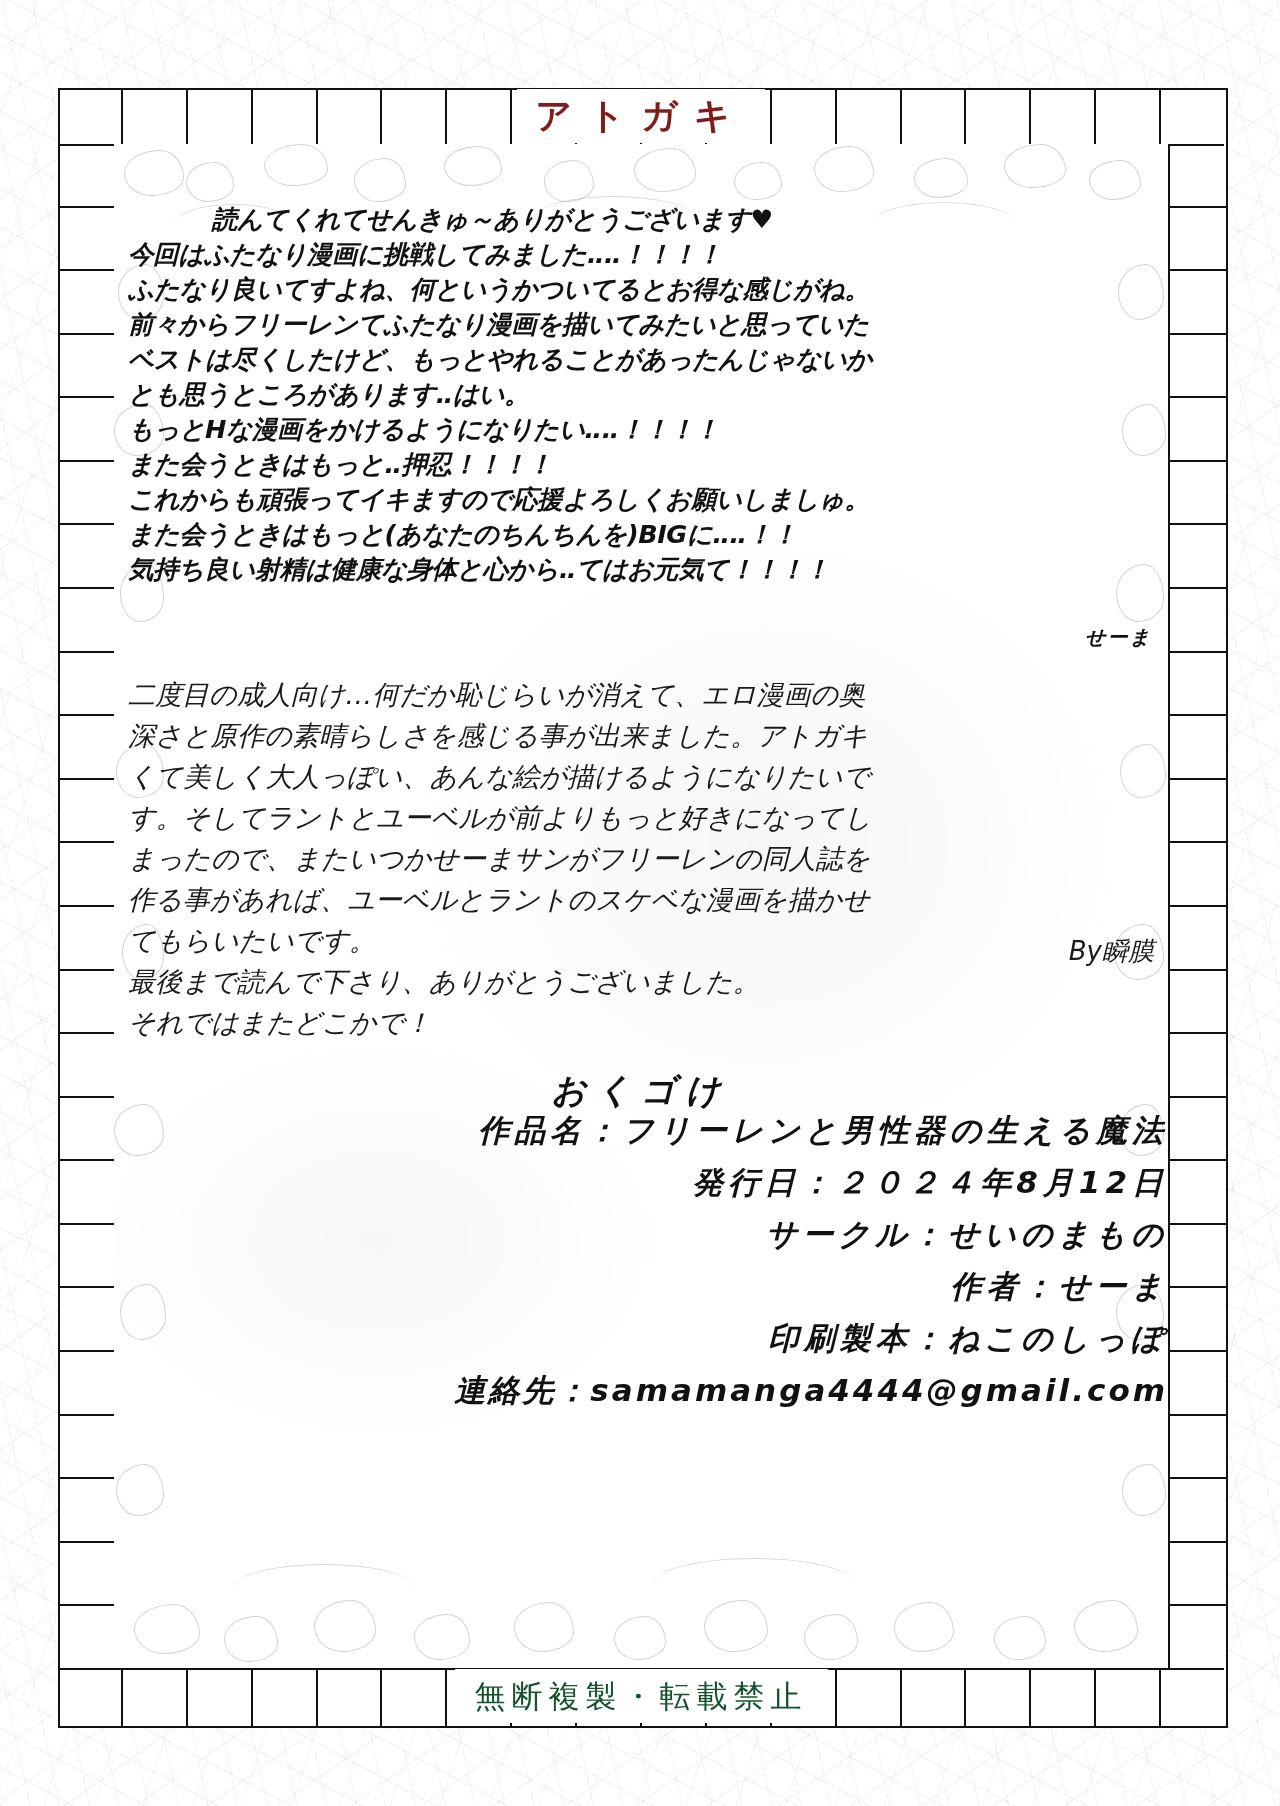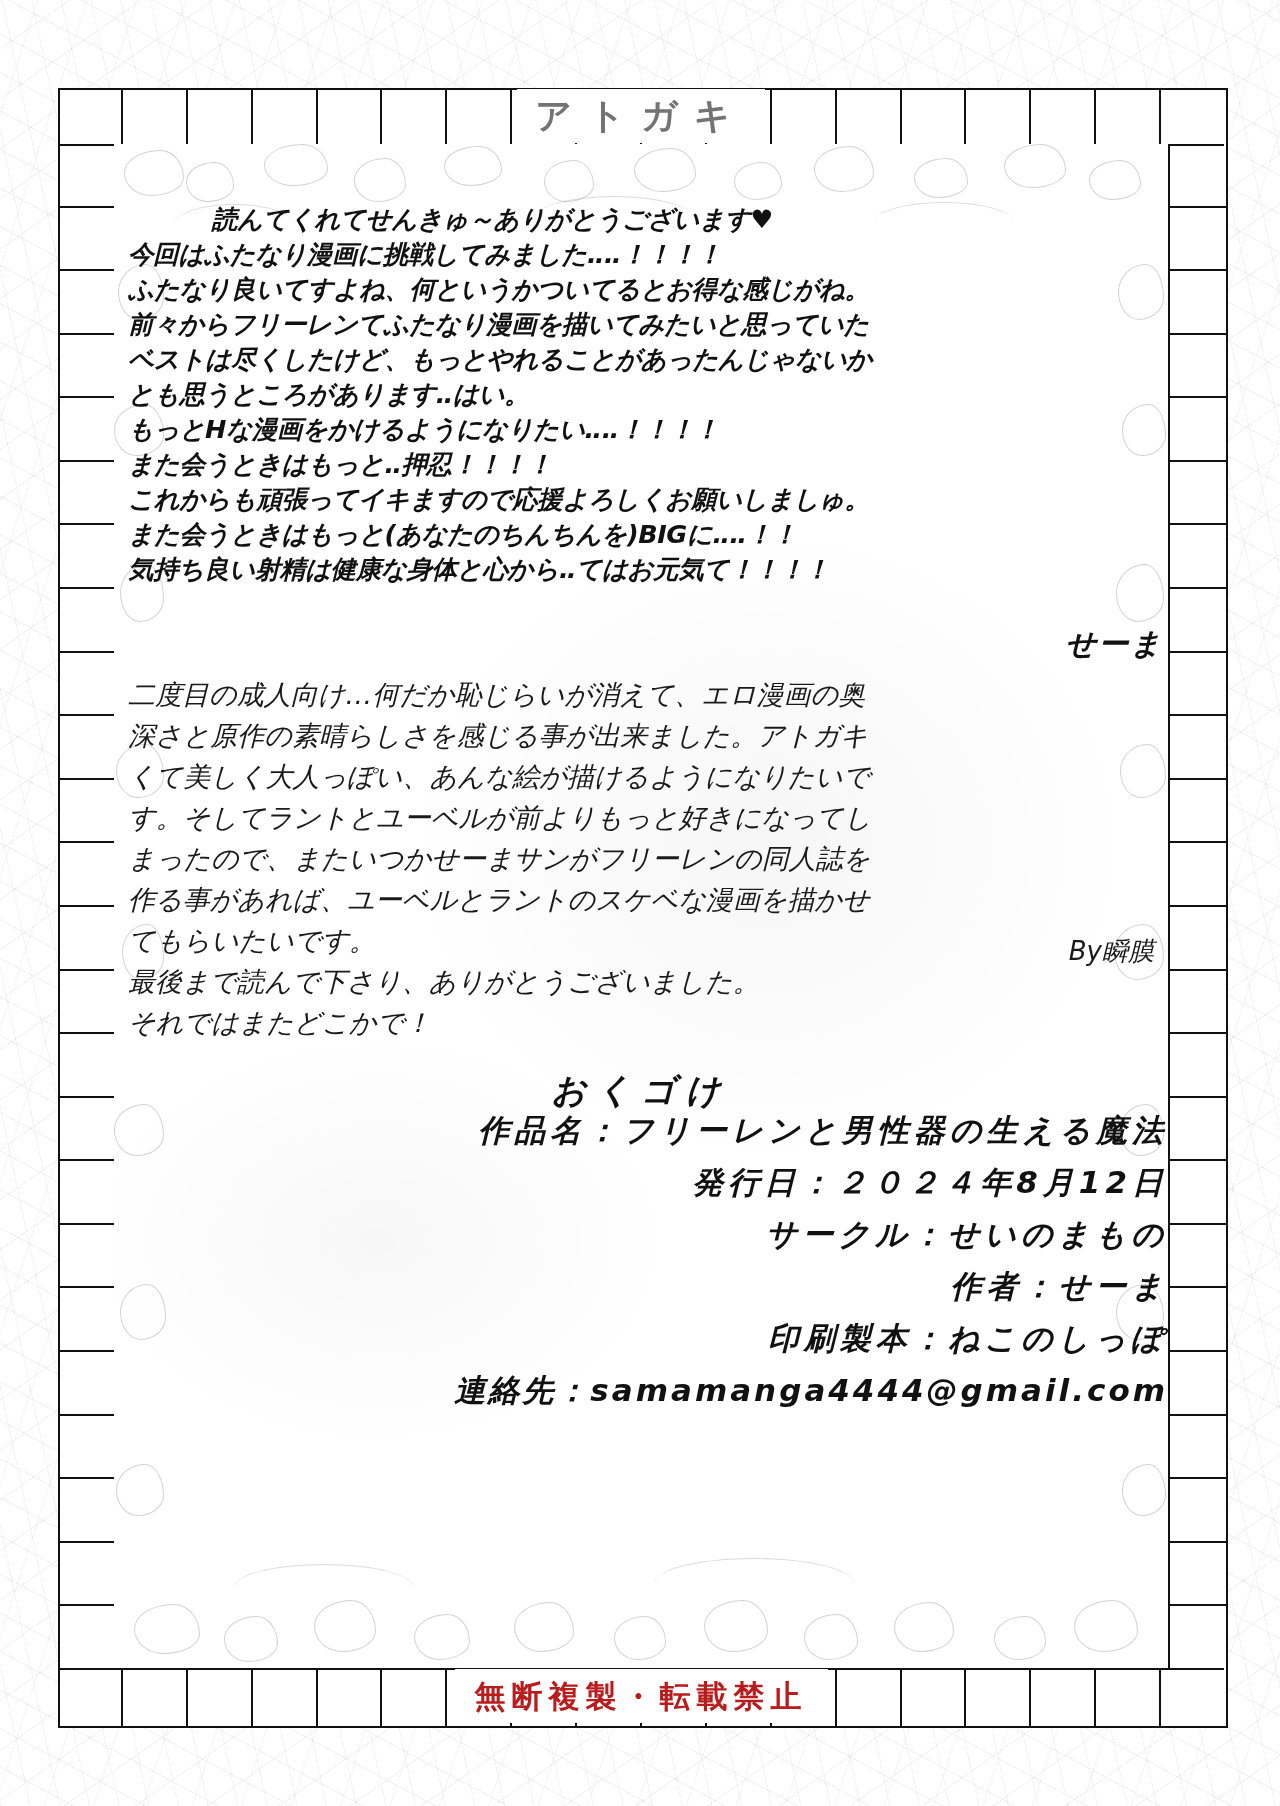--- a/index.html
+++ b/index.html
@@ -74,21 +74,21 @@
   }
   .doc-title span {
     display: inline-block;
     background: #ffffff;
     padding: 0 18px;
     font-family: Liberation Sans, sans-serif;
     font-weight: bold;
     font-size: 36px;
     letter-spacing: 16px;
     line-height: 54px;
-    color: #737373;
+    color: #7f1d1d;
   }
 
   
   .content {
     position: absolute;
     left: 114px;
     top: 144px;
     width: 1054px;
     height: 1524px;
     overflow: hidden;
@@ -127,26 +127,26 @@
     font-family: "DejaVu Sans", sans-serif;
     font-weight: bold;
     font-size: 25.5px;
     line-height: 35px;
     color: #111;
     letter-spacing: -0.4px;
   }
   .block-a .indent { padding-left: 84px; }
   .sign-a {
     position: absolute;
-    left: 29px;
+    left: 18px;
     top: 480px;
     width: 1020px;
     text-align: right;
     font-weight: bold;
-    font-size: 30px;
+    font-size: 20px;
     letter-spacing: 2px;
     color: #111;
   }
 
   .block-b {
     position: absolute;
     left: 14px;
     top: 530px;
     width: 1020px;
     font-family: "DejaVu Sans", sans-serif;
@@ -202,25 +202,25 @@
     height: 56px;
     display: flex;
     align-items: center;
     justify-content: center;
     z-index: 6;
   }
   .notice span {
     display: inline-block;
     background: #ffffff;
     padding: 0 20px;
-    font-weight: bold;
+    font-weight: normal;
     font-size: 31px;
     letter-spacing: 6px;
     line-height: 54px;
-    color: #b91c1c;
+    color: #14532d;
   }
 </style>
 </head>
 <body>
 
 <div class="page">
 
   <div class="bg-texture"></div>
 
   <div class="inner-plate"></div>

